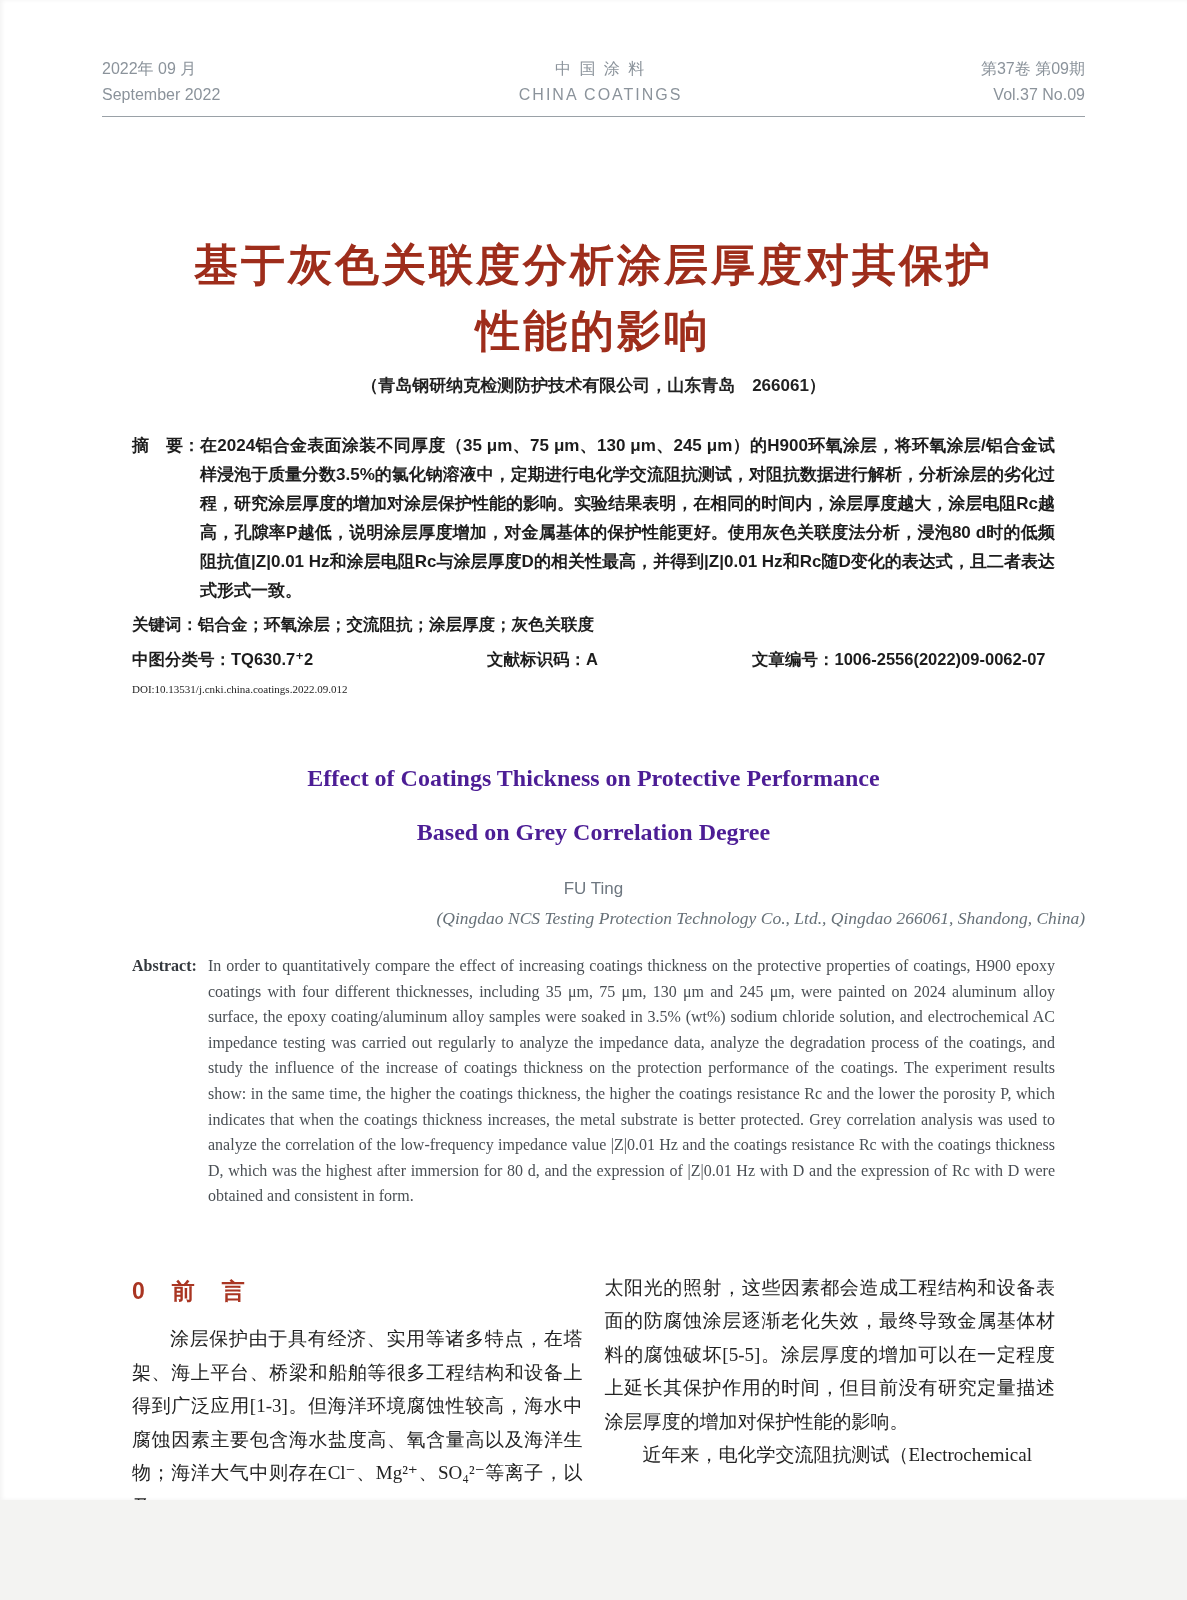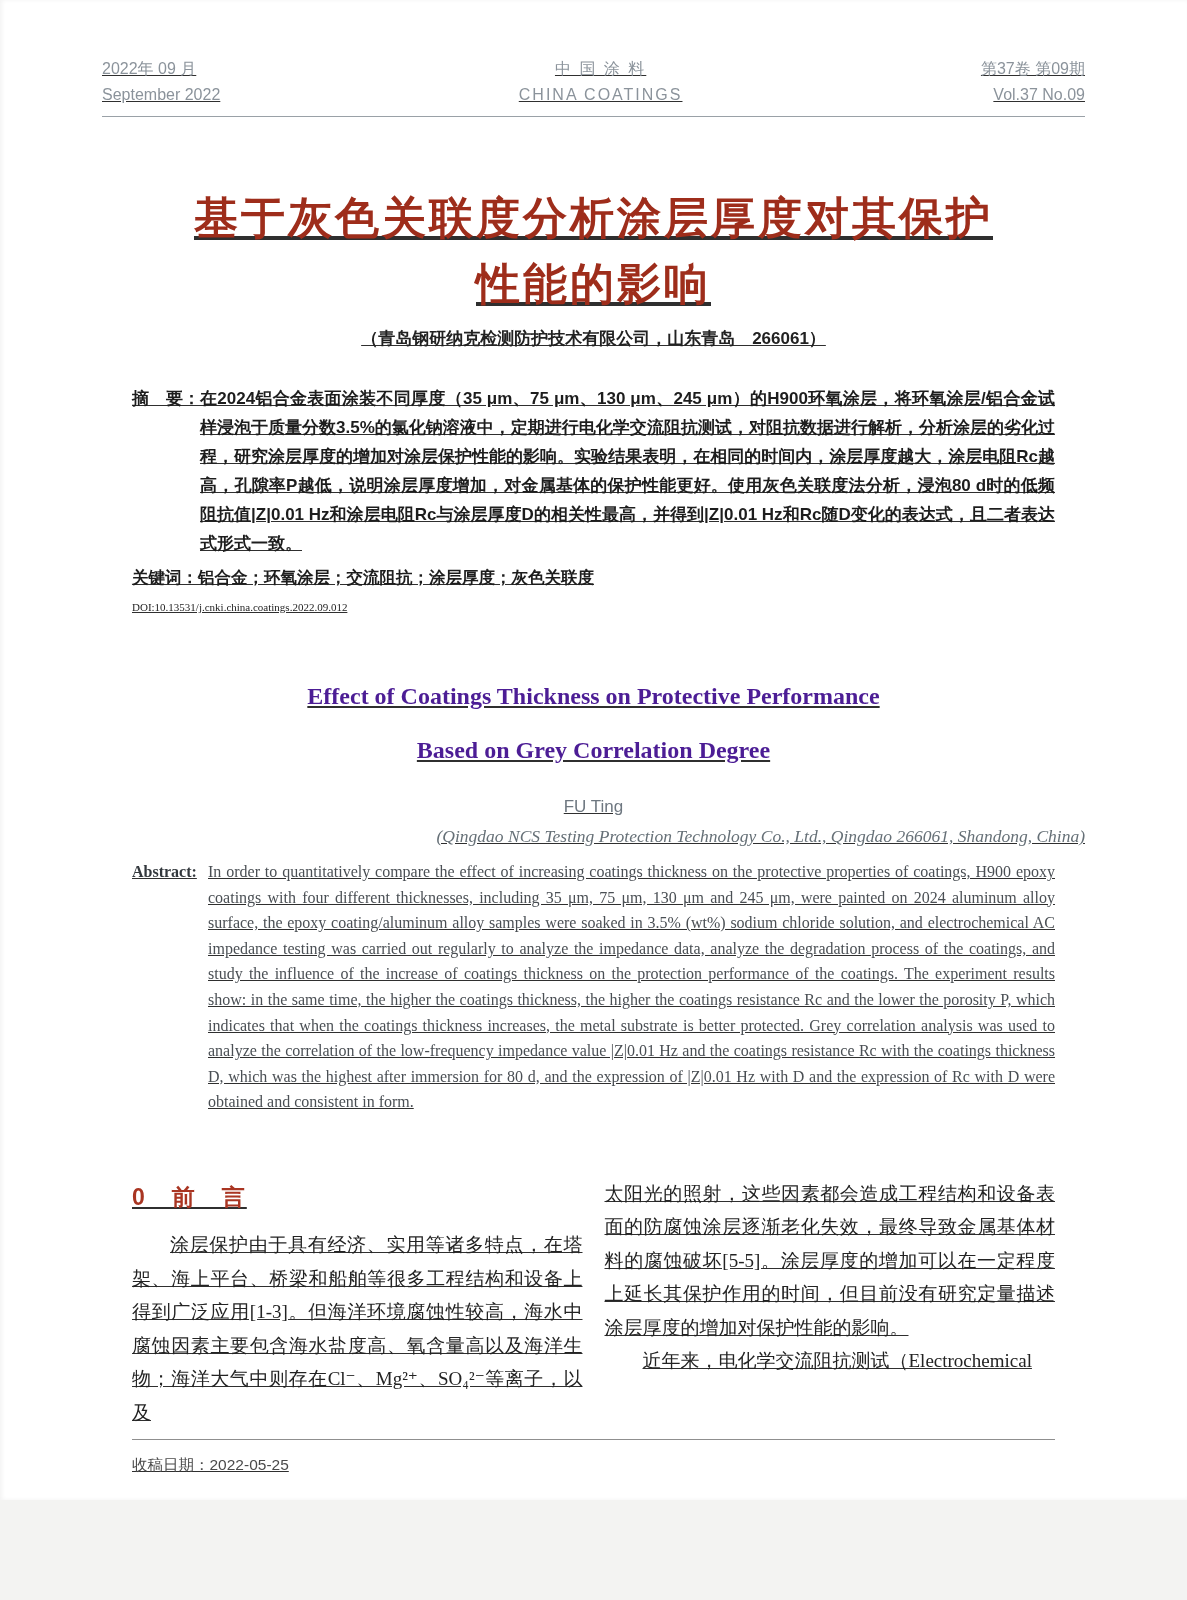--- a/index.html
+++ b/index.html
@@ -7,32 +7,31 @@
     position:relative;
     width:1187px;height:1500px;
     margin:0 auto;
     background:#ffffff;
     box-shadow:inset 2px 0 4px rgba(0,0,0,.05);
     font-family:"Liberation Sans","DejaVu Sans",sans-serif;
     color:#2f2f2f;
     box-sizing:border-box;
     padding:56px 102px 16px 102px;
     overflow:hidden;
-    text-decoration:underline;
   }
   
   .journal-header{display:flex;justify-content:space-between;align-items:flex-start;
     color:#8b939b;font-size:16px;line-height:26px;}
   .journal-header .col{white-space:nowrap;}
   .journal-header .col.center{text-align:center;letter-spacing:2px;}
   .journal-header .col.right{text-align:right;}
   .header-rule{border-bottom:1.5px solid #9aa1a7;margin-top:8px;}
 
   
-  .title-cn{margin-top:68px;text-align:center;color:#9e2d1b;
+  .title-cn{margin-top:115px;text-align:center;color:#9e2d1b;
     font-weight:bold;font-size:44px;line-height:66px;letter-spacing:3px;}
   .author-cn{margin-top:28px;text-align:center;font-weight:bold;font-size:20px;letter-spacing:4px;color:#222;}
   .affil-cn{margin-top:10px;text-align:center;font-weight:bold;font-size:17px;color:#222;}
 
   .text-inset{padding:0 30px;}
 
   
   .abstract-cn{margin-top:34px;display:flex;font-size:17px;line-height:29px;color:#1d1d1d;}
   .abstract-cn .lbl{flex:0 0 64px;white-space:nowrap;font-weight:bold;}
   .abstract-cn .txt{flex:1;text-align:justify;font-weight:bold;}
@@ -45,21 +44,21 @@
     font-family:"Liberation Serif","DejaVu Serif",serif;}
 
   
   .title-en{margin-top:56px;text-align:center;color:#4c1d95;font-weight:bold;
     font-family:"Liberation Serif","DejaVu Serif",serif;font-size:24px;line-height:54px;}
   .author-en{margin-top:20px;text-align:center;color:#6e7780;font-size:17px;}
   .affil-en{margin-top:9px;text-align:right;color:#667077;font-style:italic;
     font-family:"Liberation Serif","DejaVu Serif",serif;font-size:17.5px;}
 
   
-  .abstract-en{margin-top:12px;display:flex;color:#4a4f54;
+  .abstract-en{margin-top:24px;display:flex;color:#4a4f54;
     font-family:"Liberation Serif","DejaVu Serif",serif;font-size:16px;line-height:25.6px;}
   .abstract-en .lbl{flex:0 0 76px;font-weight:bold;color:#33383d;white-space:nowrap;}
   .abstract-en .txt{flex:1;text-align:justify;}
   .kw-en{margin-top:8px;display:flex;color:#4a4f54;
     font-family:"Liberation Serif","DejaVu Serif",serif;font-size:16px;}
   .kw-en .lbl{flex:0 0 88px;font-weight:bold;color:#33383d;white-space:nowrap;}
 
   
   .body-cols{margin-top:62px;display:flex;gap:22px;
     font-family:"Liberation Serif","DejaVu Serif",serif;color:#232323;}
@@ -100,20 +99,25 @@
   </div>
 
   <div class="affil-cn">（青岛钢研纳克检测防护技术有限公司，山东青岛　266061）</div>
 
   <div class="text-inset">
     <div class="abstract-cn">
       <span class="lbl">摘　要：</span>
       <div class="txt">在2024铝合金表面涂装不同厚度（35 μm、75 μm、130 μm、245 μm）的H900环氧涂层，将环氧涂层/铝合金试样浸泡于质量分数3.5%的氯化钠溶液中，定期进行电化学交流阻抗测试，对阻抗数据进行解析，分析涂层的劣化过程，研究涂层厚度的增加对涂层保护性能的影响。实验结果表明，在相同的时间内，涂层厚度越大，涂层电阻Rc越高，孔隙率P越低，说明涂层厚度增加，对金属基体的保护性能更好。使用灰色关联度法分析，浸泡80 d时的低频阻抗值|Z|0.01 Hz和涂层电阻Rc与涂层厚度D的相关性最高，并得到|Z|0.01 Hz和Rc随D变化的表达式，且二者表达式形式一致。</div>
     </div>
     <div class="kw-cn">关键词：铝合金；环氧涂层；交流阻抗；涂层厚度；灰色关联度</div>
+    <div class="meta-row">
+      <span class="m1">中图分类号：TQ630.7⁺2</span>
+      <span class="m2">文献标识码：A</span>
+      <span class="m3">文章编号：1006-2556(2022)09-0062-07</span>
+    </div>
     <div class="doi-line">DOI:10.13531/j.cnki.china.coatings.2022.09.012</div>
   </div>
 
   <div class="title-en">
     <div>Effect of Coatings Thickness on Protective Performance</div>
     <div>Based on Grey Correlation Degree</div>
   </div>
 
   <div class="author-en">FU Ting</div>
   <div class="affil-en">(Qingdao NCS Testing Protection Technology Co., Ltd., Qingdao 266061, Shandong, China)</div>

